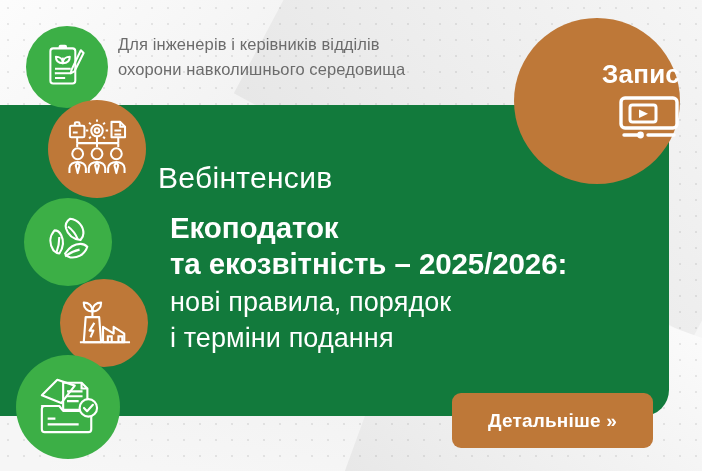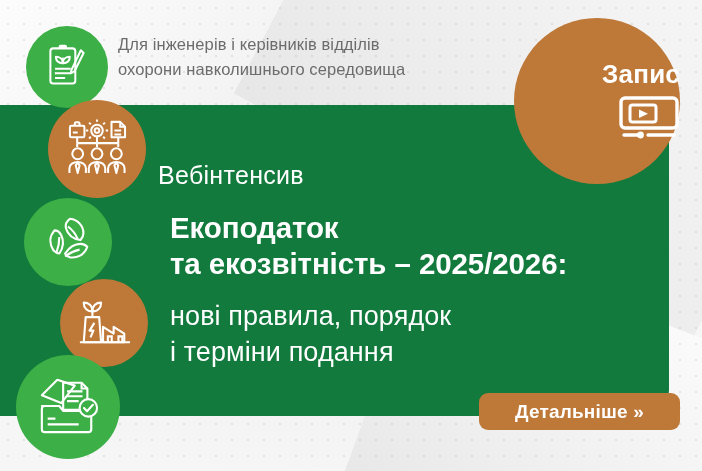--- a/index.html
+++ b/index.html
@@ -127,21 +127,21 @@
   .ib2 { left: 48px;  top: 100px; width: 98px; height: 98px; }
   .ib3 { left: 24px;  top: 198px; width: 88px; height: 88px; }
   .ib4 { left: 60px;  top: 279px; width: 88px; height: 88px; }
   .ib5 { left: 16px;  top: 355px; width: 104px;height: 104px; }
 
   
   .kicker {
     position: absolute;
     left: 158px;
     top: 161px;
-    font-size: 25px;
+    font-size: 30px;
     color: #ffffff;
     letter-spacing: 0.3px;
   }
   .headline {
     position: absolute;
     left: 170px;
     top: 210px;
     width: 500px;
   }
   .headline-strong {
@@ -151,43 +151,42 @@
     line-height: 36px;
     letter-spacing: -0.1px;
     white-space: pre-line;
   }
   .headline-light {
     font-size: 27px;
     color: #ffffff;
     line-height: 36px;
     letter-spacing: 0.1px;
     white-space: pre-line;
-    margin-top: 16px;
+    margin-top: 2px;
   }
 
   
   .cta-button {
     position: absolute;
     left: 452px;
     top: 393px;
     width: 201px;
-    height: 37px;
+    height: 55px;
     background: #BE7838;
     border: none;
     border-radius: 9px;
     color: #ffffff;
     font-family: "Liberation Sans", sans-serif;
     font-size: 19px;
     font-weight: bold;
     letter-spacing: 0.2px;
     cursor: pointer;
     display: flex;
     align-items: center;
     justify-content: center;
-    margin-left: 27px;
   }
 </style>
 </head>
 <body>
 
 <div class="banner">
 
   <div class="bg-base"></div>
   <div class="bg-facet f1"></div>
   <div class="bg-facet f2"></div>

